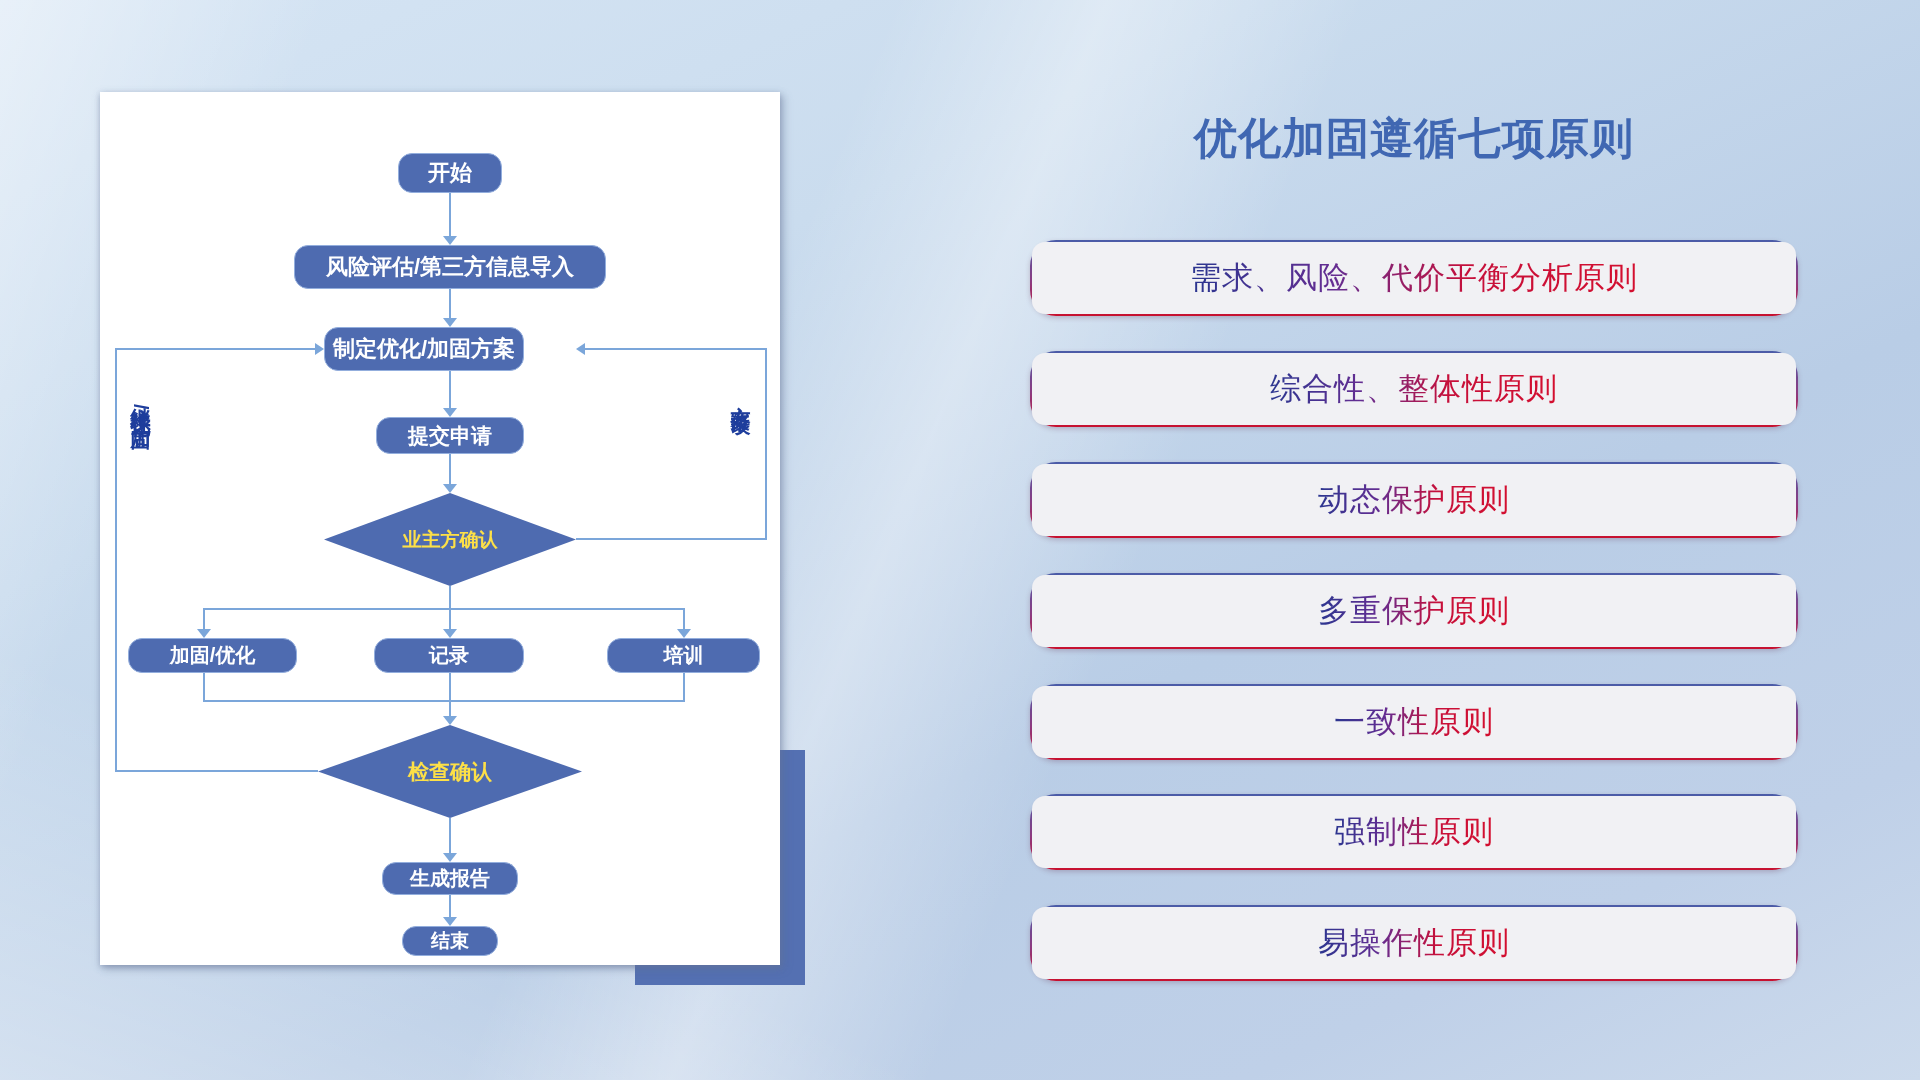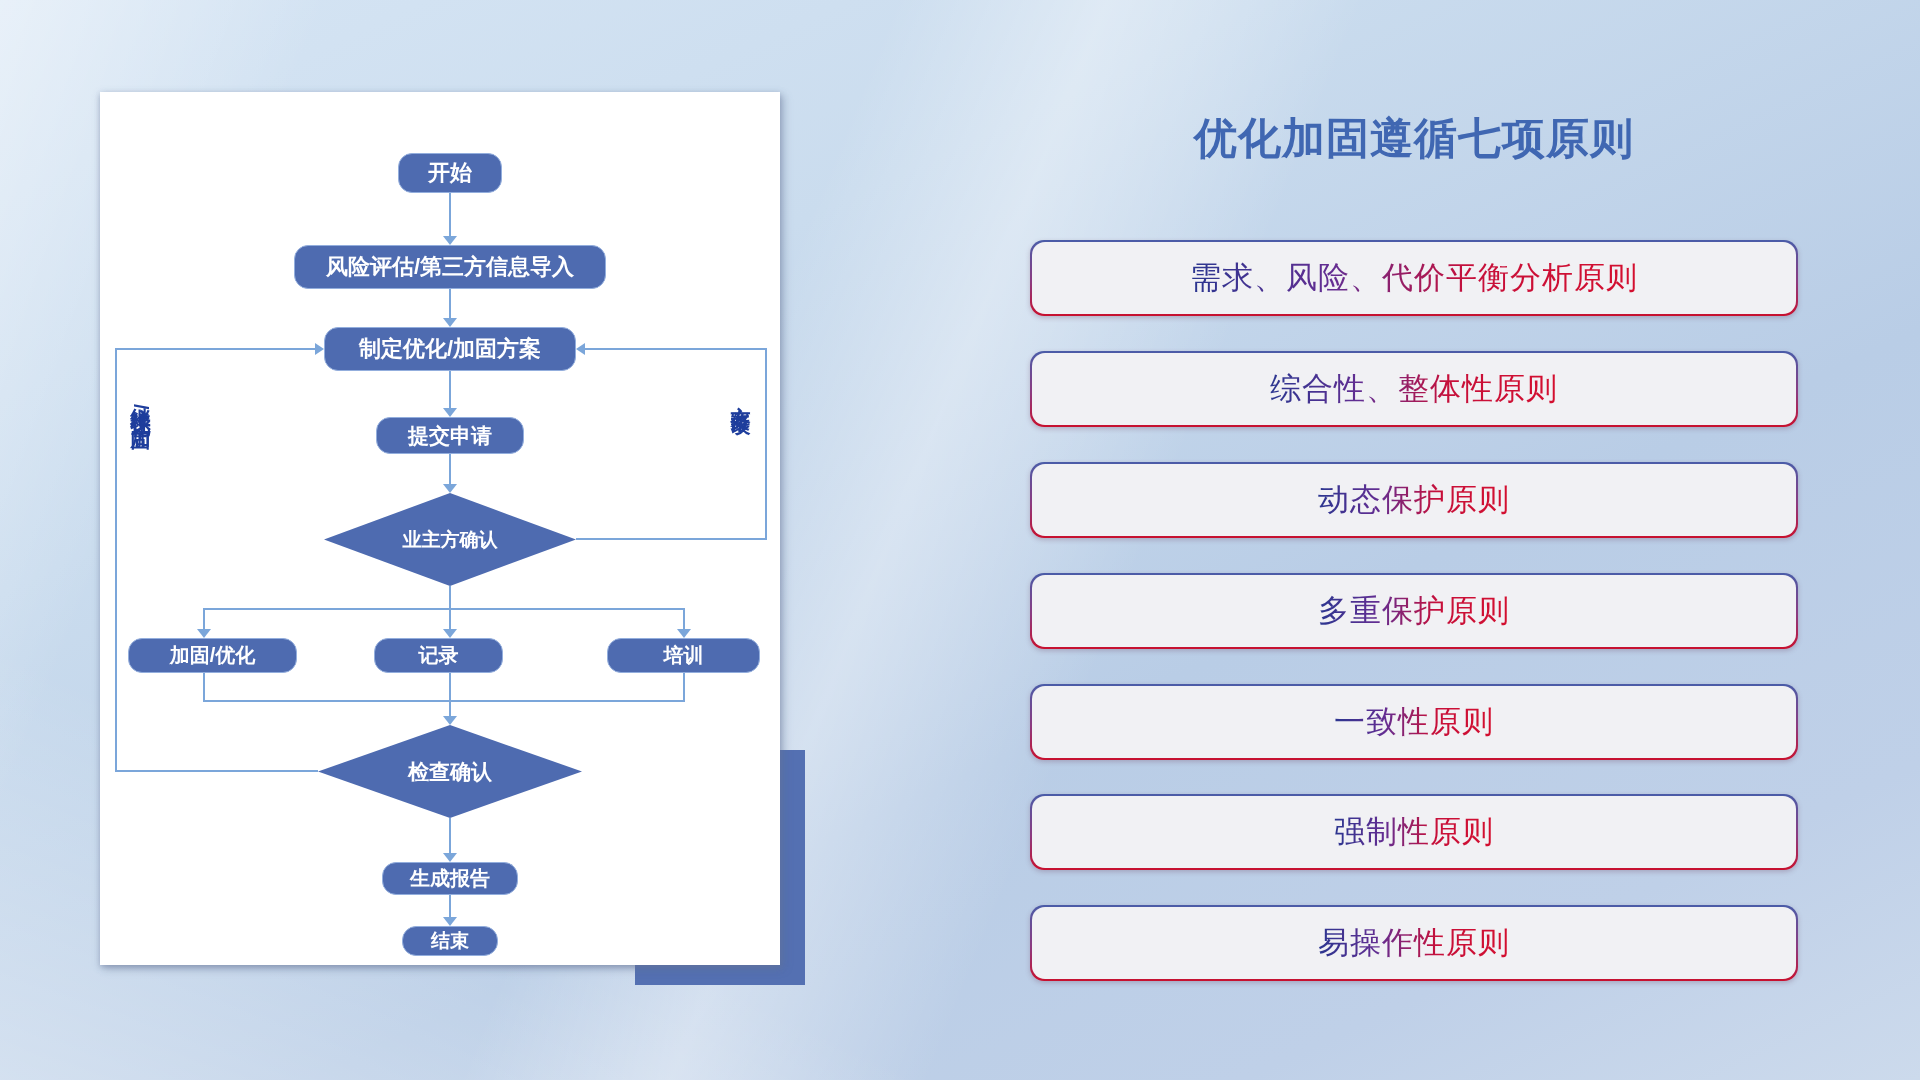--- a/index.html
+++ b/index.html
@@ -13,33 +13,33 @@
   }
 
   
   .shadow-block{position:absolute;left:635px;top:750px;width:170px;height:235px;background:#5470b2;}
   .panel{position:absolute;left:100px;top:92px;width:680px;height:873px;background:#ffffff;
     box-shadow:0 2px 6px rgba(100,115,150,.5),4px 4px 8px rgba(100,115,150,.35);}
   .node{position:absolute;display:flex;align-items:center;justify-content:center;
     background:#4e6bb0;border:1px solid #93aedd;border-radius:14px;color:#fff;font-weight:bold;
     box-sizing:border-box;text-align:center;}
   .diamond{position:absolute;display:flex;align-items:center;justify-content:center;
-    background:#4e6bb0;color:#ffffff;font-weight:bold;
+    background:#4e6bb0;color:#fde047;font-weight:bold;
     clip-path:polygon(50% 0,100% 50%,50% 100%,0 50%);text-align:center;}
   .vline{position:absolute;width:2px;background:#7ba6da;}
   .hline{position:absolute;height:2px;background:#7ba6da;}
   .ah-down{position:absolute;width:0;height:0;border-left:7px solid transparent;border-right:7px solid transparent;border-top:9px solid #7ba6da;}
   .ah-right{position:absolute;width:0;height:0;border-top:6px solid transparent;border-bottom:6px solid transparent;border-left:9px solid #7ba6da;}
   .ah-left{position:absolute;width:0;height:0;border-top:6px solid transparent;border-bottom:6px solid transparent;border-right:9px solid #7ba6da;}
   .vlabel{position:absolute;writing-mode:vertical-rl;color:#1e3d9c;font-weight:bold;font-size:20px;letter-spacing:3px;line-height:1.1;}
 
   
   .title{position:absolute;left:1030px;top:110px;width:768px;text-align:center;
     font-size:43px;font-weight:bold;color:#4067b2;letter-spacing:1px;}
-  .pill{position:absolute;left:1030px;width:768px;height:76px;border-radius:14px;padding:2px;box-sizing:border-box;
+  .pill{position:absolute;left:1030px;width:768px;height:76px;border-radius:26px;padding:2px;box-sizing:border-box;
     background:linear-gradient(180deg,#4a5ca8 0%,#8c3a80 55%,#c8102e 100%);
     box-shadow:0 2px 5px rgba(110,70,100,.3);}
   .pill-inner{width:100%;height:100%;border-radius:13px;background:#f1f1f4;
     display:flex;align-items:center;justify-content:center;}
   .pill-text{display:inline-block;font-size:31px;font-weight:500;letter-spacing:1px;color:#b01e3c;}
   @supports ((-webkit-background-clip:text) or (background-clip:text)){
     .pill-text{
       background:linear-gradient(90deg,#2b3690 0%,#642d92 32%,#c60f3a 62%,#d40f2f 100%);
       -webkit-background-clip:text;background-clip:text;color:transparent;}
   }
@@ -48,25 +48,25 @@
 <body>
 
 <div class="stage">
 
   <div class="shadow-block"></div>
 
   <div class="panel">
 
     <div class="node" style="left:298px;top:61px;width:104px;height:40px;font-size:22px;">开始</div>
     <div class="node" style="left:194px;top:153px;width:312px;height:44px;font-size:22px;">风险评估/第三方信息导入</div>
-    <div class="node" style="left:224px;top:235px;width:252px;height:44px;font-size:22px;">制定优化/加固方案</div>
+    <div class="node" style="left:224px;top:235px;width:200px;height:44px;font-size:22px;">制定优化/加固方案</div>
     <div class="node" style="left:276px;top:325px;width:148px;height:37px;font-size:21px;">提交申请</div>
     <div class="diamond" style="left:224px;top:401px;width:252px;height:93px;font-size:19px;">业主方确认</div>
     <div class="node" style="left:28px;top:546px;width:169px;height:35px;font-size:20px;">加固/优化</div>
-    <div class="node" style="left:274px;top:546px;width:129px;height:35px;font-size:20px;">记录</div>
+    <div class="node" style="left:274px;top:546px;width:150px;height:35px;font-size:20px;">记录</div>
     <div class="node" style="left:507px;top:546px;width:153px;height:35px;font-size:20px;">培训</div>
     <div class="diamond" style="left:218px;top:633px;width:264px;height:93px;font-size:21px;">检查确认</div>
     <div class="node" style="left:282px;top:770px;width:136px;height:33px;font-size:20px;">生成报告</div>
     <div class="node" style="left:302px;top:834px;width:96px;height:30px;font-size:19px;">结束</div>
 
     <div class="vline" style="left:349px;top:101px;height:44px;"></div>
     <div class="ah-down" style="left:343px;top:144px;"></div>
 
     <div class="vline" style="left:349px;top:197px;height:30px;"></div>
     <div class="ah-down" style="left:343px;top:226px;"></div>

